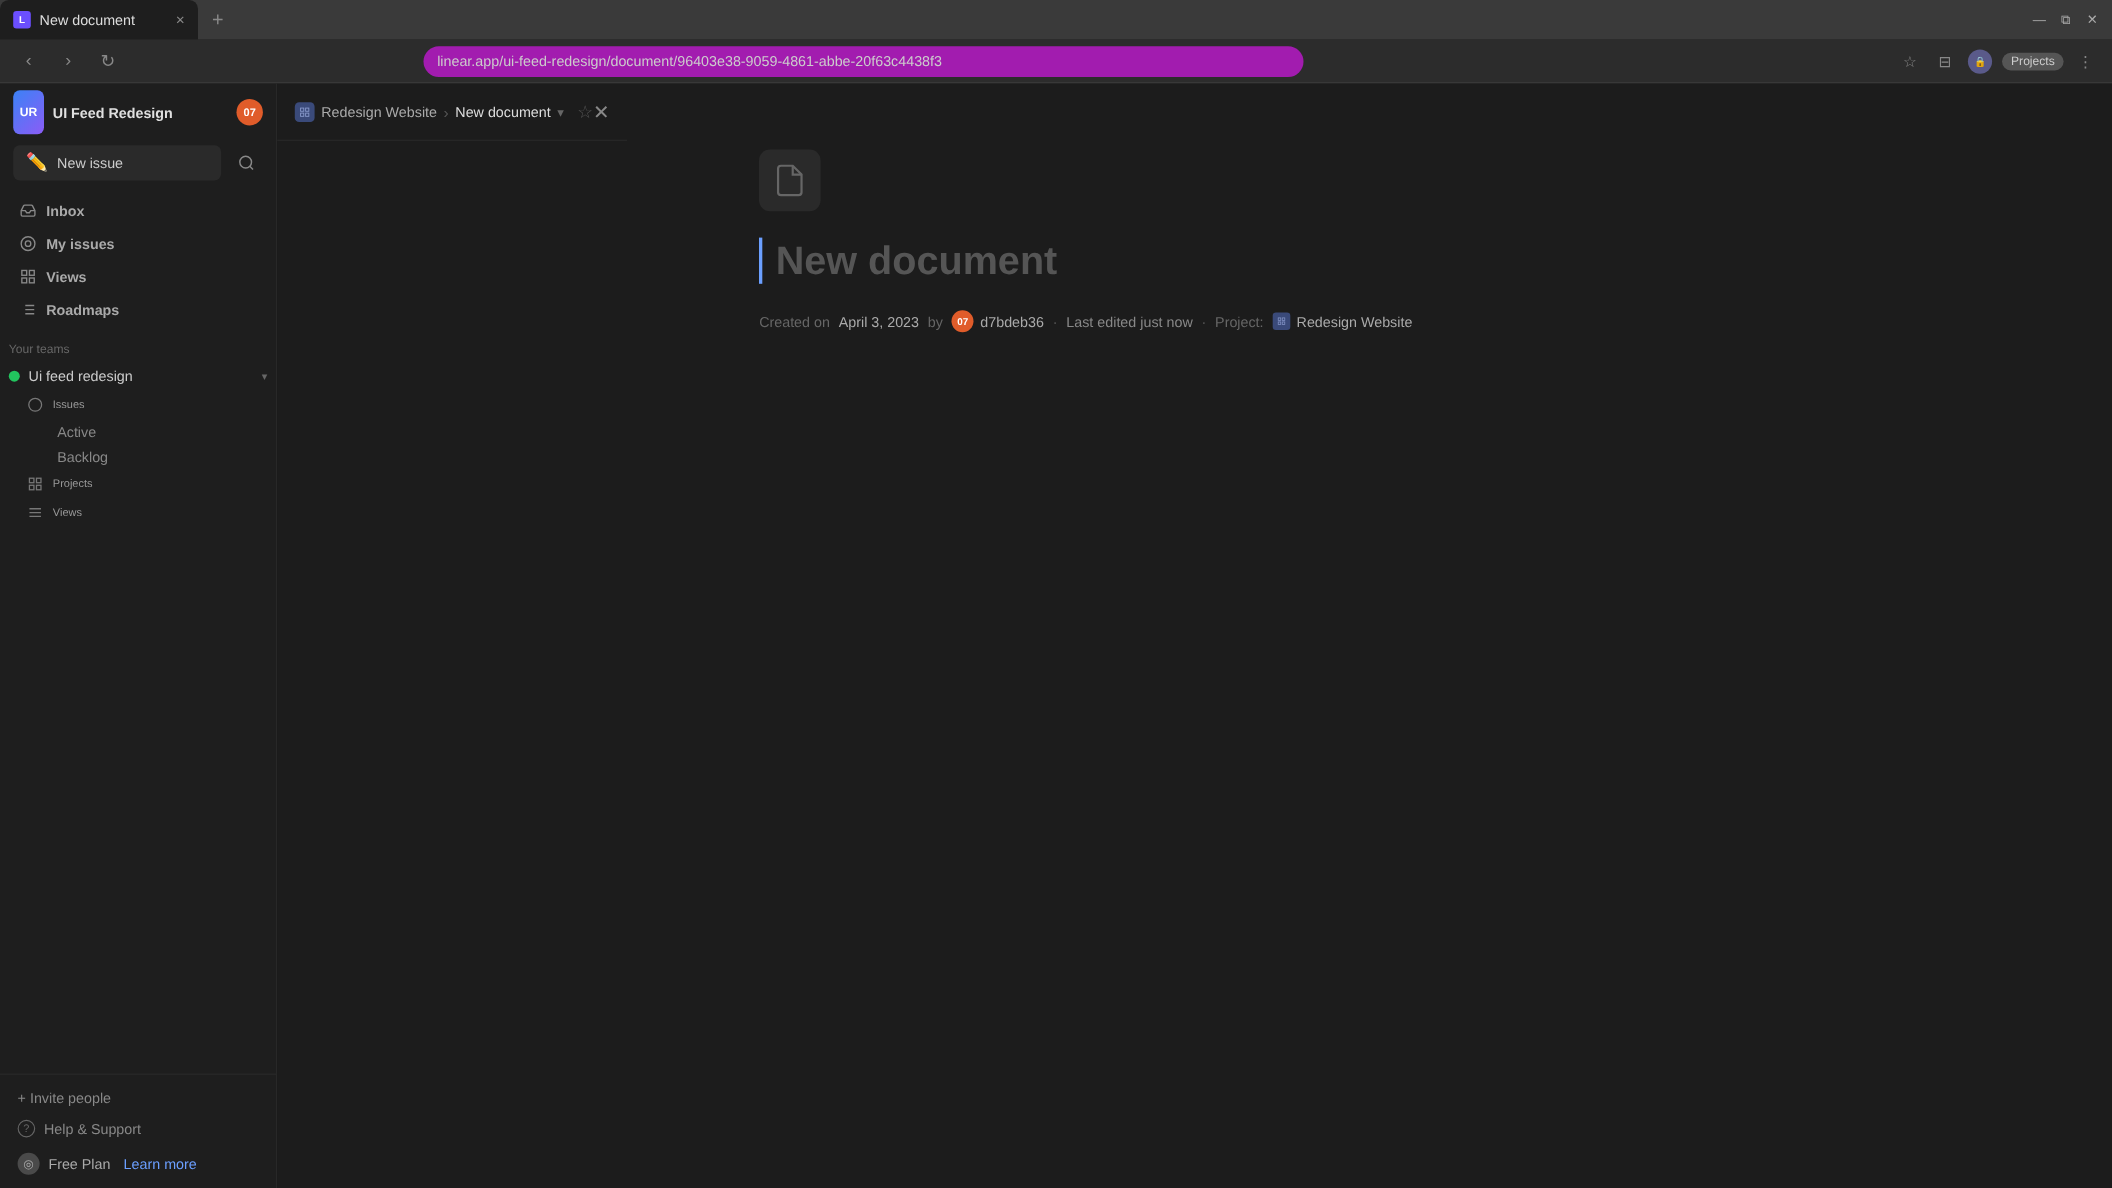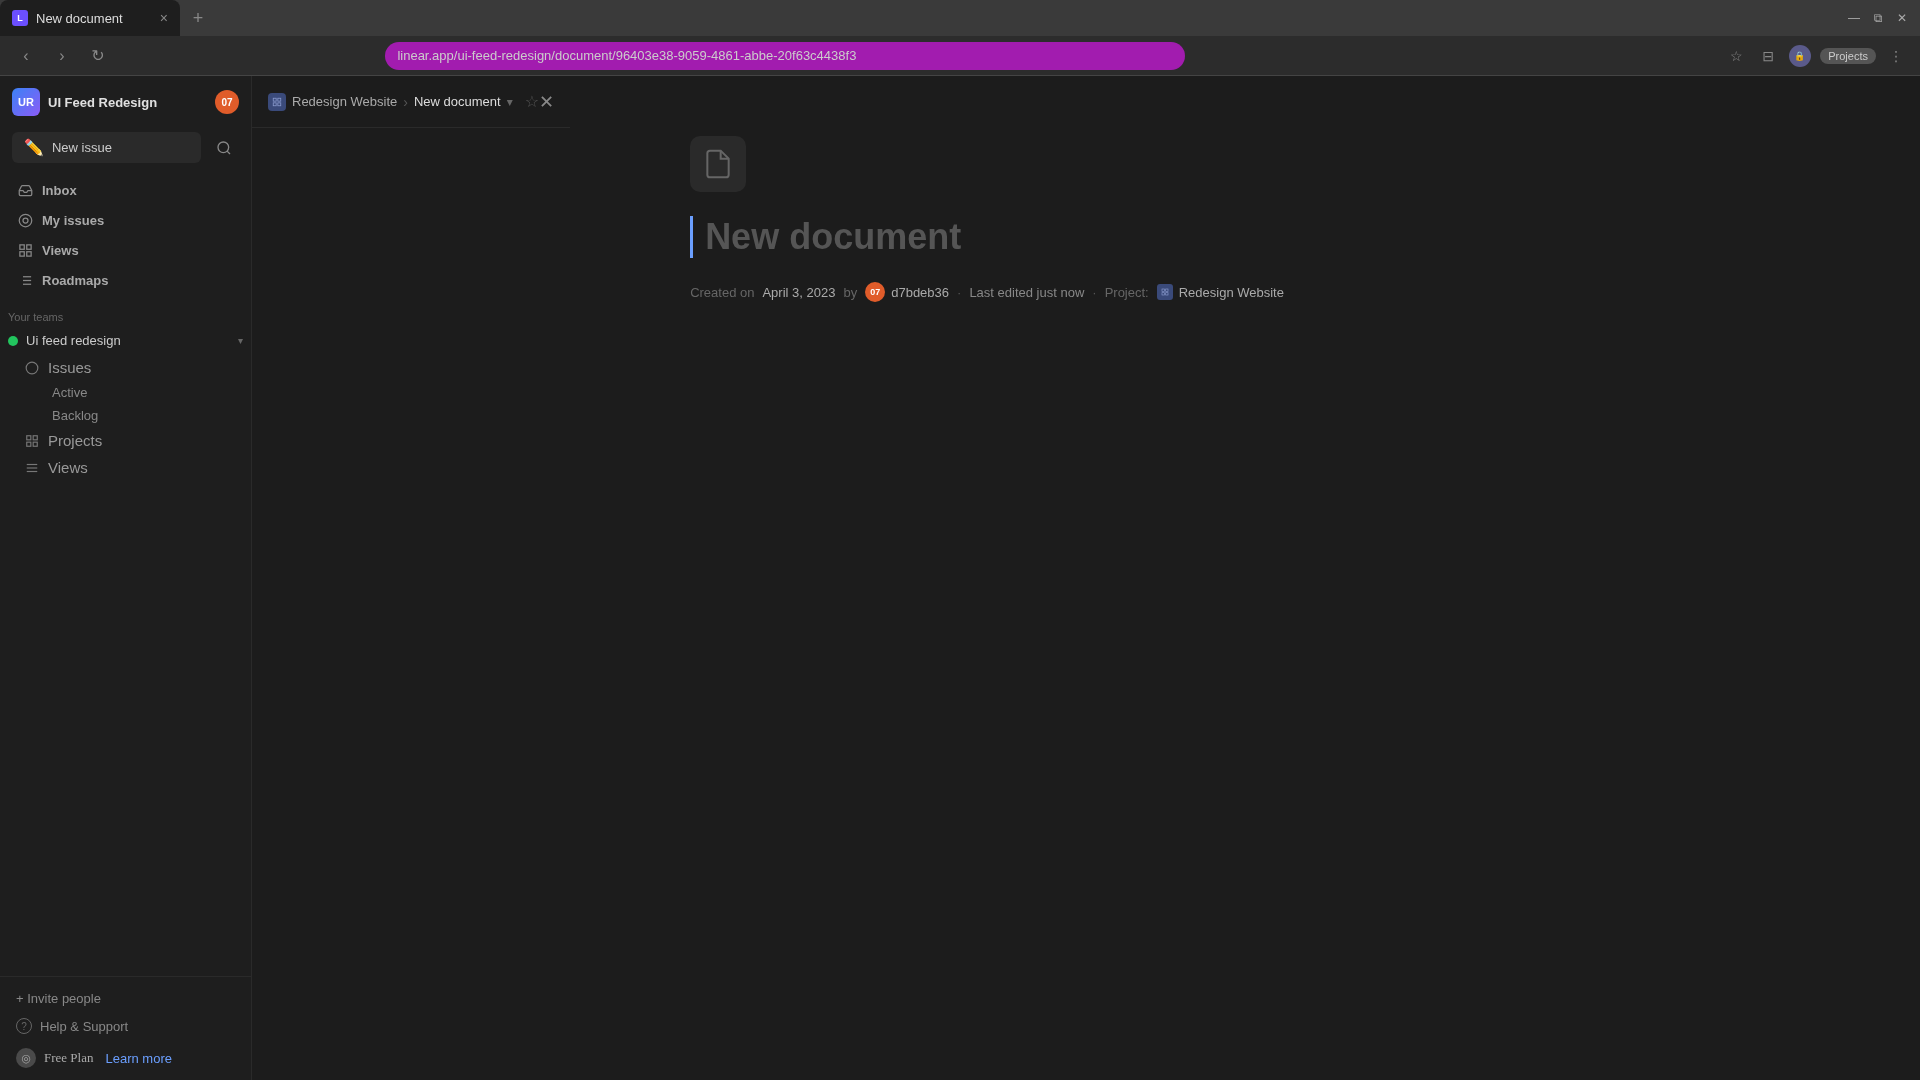--- a/index.html
+++ b/index.html
@@ -150,21 +150,21 @@
       padding: 12px 12px;
       height: 52px;
     }
     .workspace-info {
       display: flex;
       align-items: center;
       gap: 8px;
     }
     .workspace-avatar {
       width: 28px;
-      height: 28px;
+      height: 40px;
       background: linear-gradient(135deg, #3b82f6, #8b5cf6);
       border-radius: 6px;
       display: flex;
       align-items: center;
       justify-content: center;
       color: white;
       font-size: 11px;
       font-weight: 700;
     }
     .workspace-name {
@@ -270,21 +270,21 @@
     }
     .sub-nav {
       padding-left: 16px;
     }
     .sub-nav-item {
       display: flex;
       align-items: center;
       gap: 8px;
       padding: 5px 8px;
       border-radius: 6px;
-      font-size: 15px;
+      font-size: 10px;
       color: #999;
       cursor: pointer;
     }
     .sub-nav-icon {
       width: 16px;
       height: 16px;
       display: flex;
       align-items: center;
       justify-content: center;
       font-size: 13px;
@@ -341,21 +341,20 @@
       border-radius: 50%;
       display: flex;
       align-items: center;
       justify-content: center;
       font-size: 11px;
       color: #aaa;
     }
     .free-plan-text {
       font-size: 13px;
       color: #aaa;
-      font-family: Liberation Serif, serif;
     }
     .learn-more-link {
       font-size: 13px;
       color: #6b9fff;
       cursor: pointer;
       margin-left: 4px;
     }
 
     
     .main-content {

